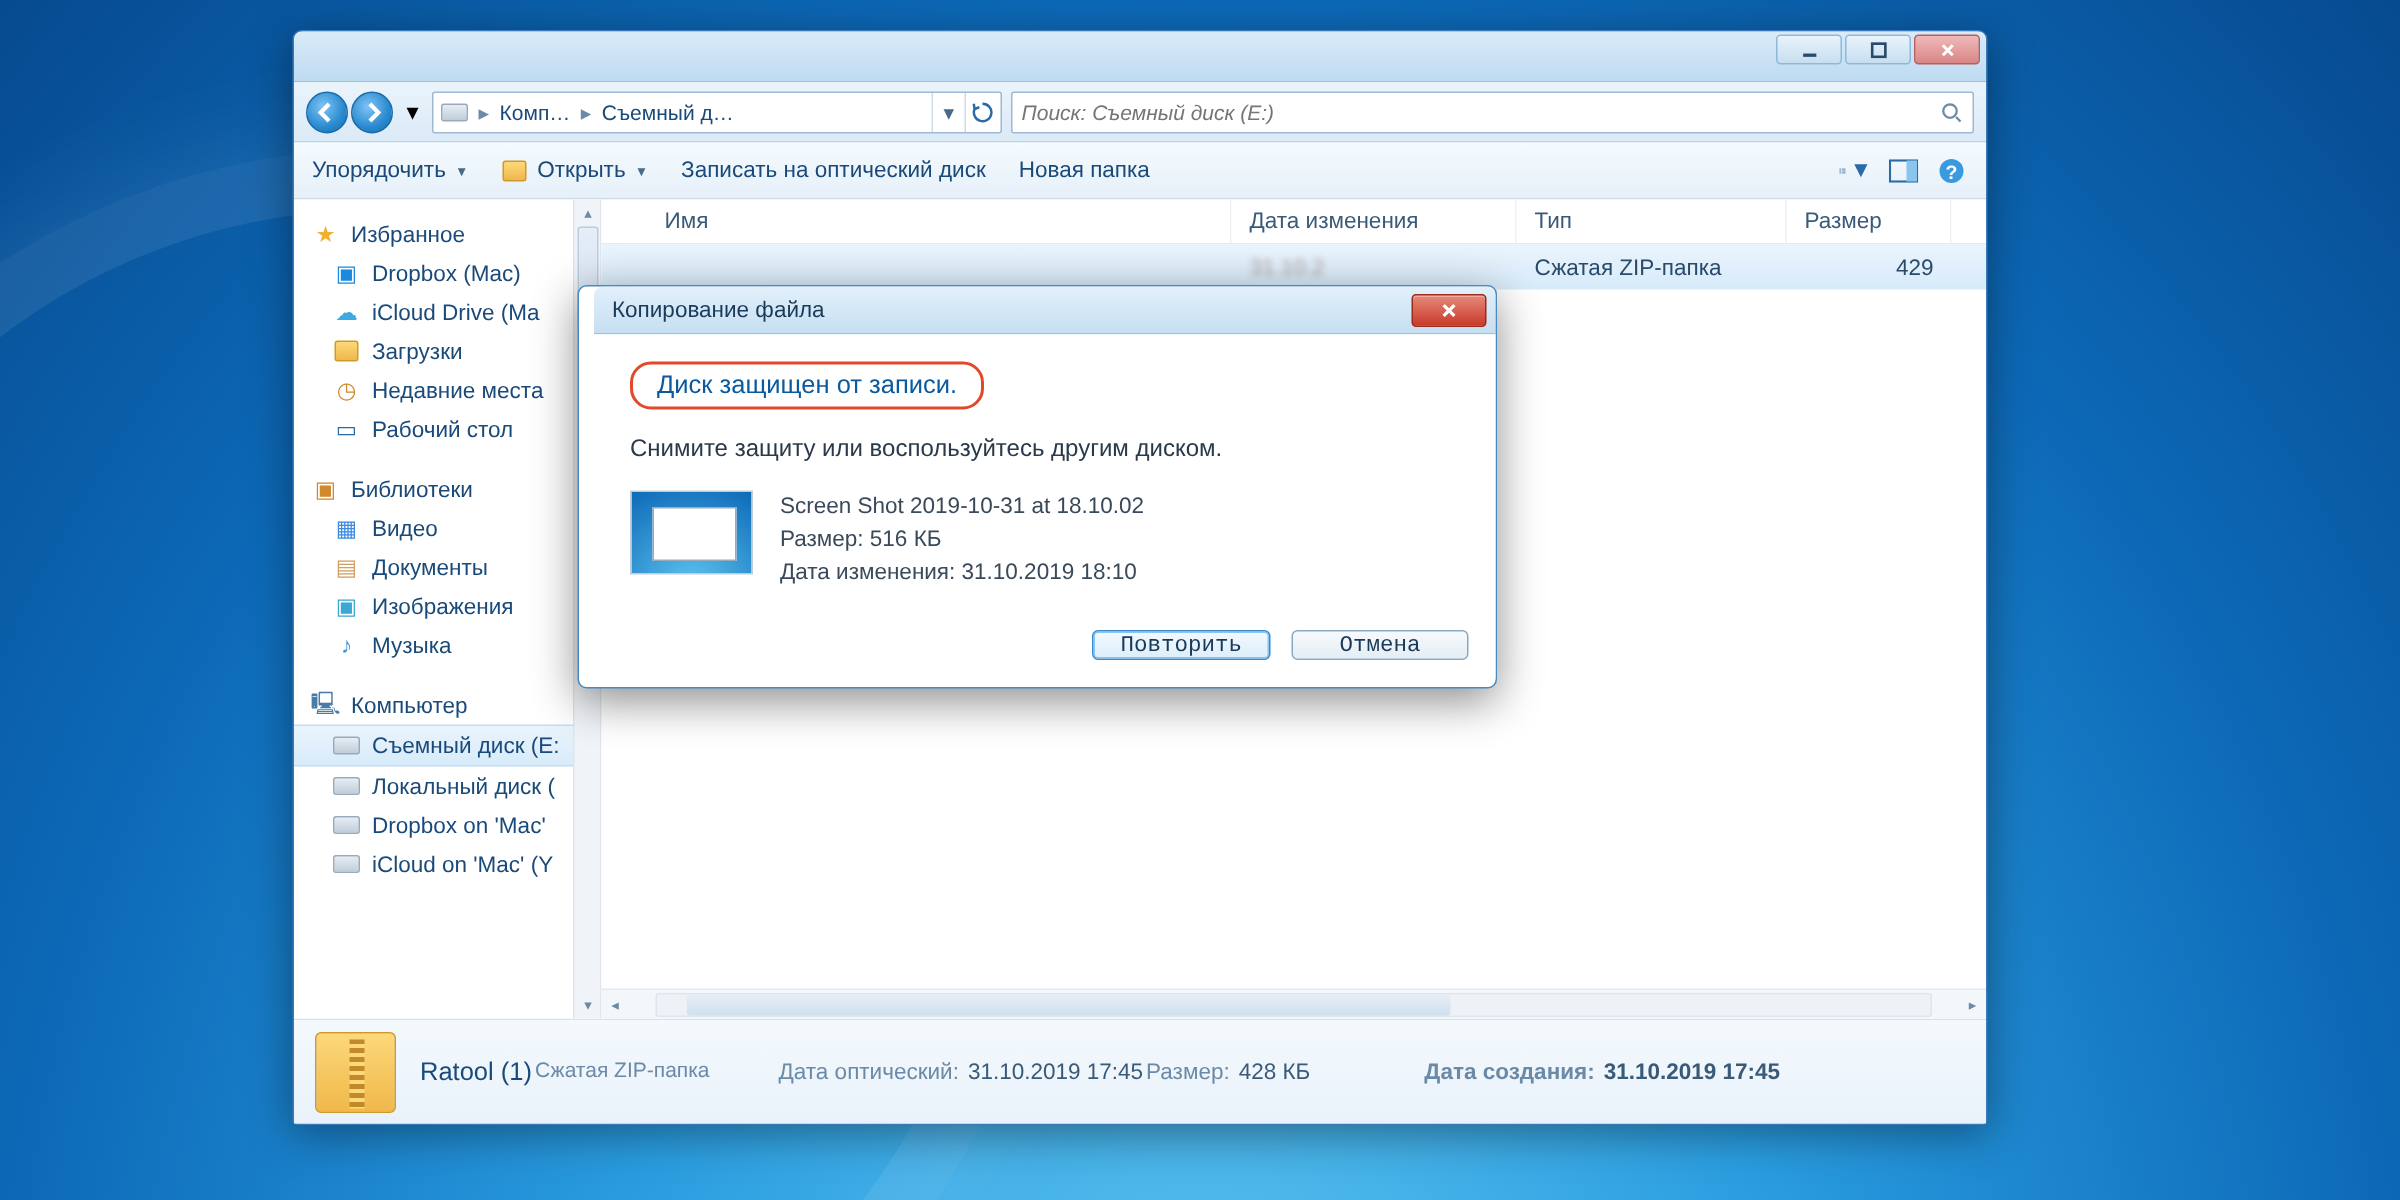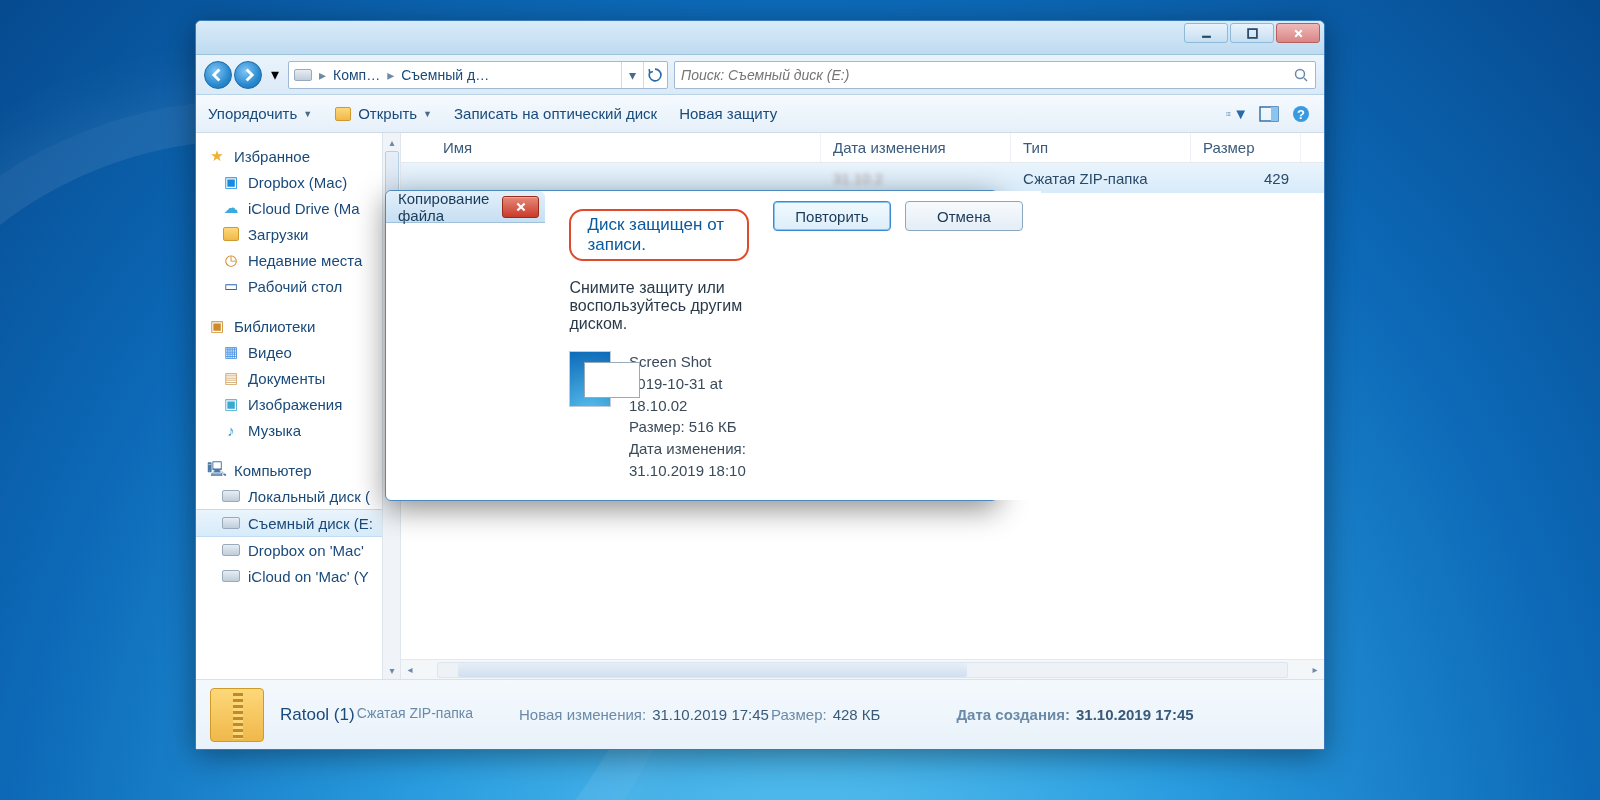--- a/index.html
+++ b/index.html
@@ -98,21 +98,21 @@
 .details-pane .dp-col{ display:flex; flex-direction:row; gap:2px;}
 .details-pane .dp-title{ color:#1a4a7a; font-size:17px;}
 .details-pane .dp-sub{ color:#6a8aa8; font-size:14px;}
 .details-pane .dp-kv{ display:flex; gap:6px; font-size:15px;}
 .details-pane .dp-kv .k{ color:#6a8aa8;}
 
 .dialog {
   position:absolute; top:190px; left:385px; width:613px;
   background:#fff; border:1px solid #4a8abf; border-radius:6px;
   box-shadow: 0 8px 30px rgba(0,0,0,0.45);
-  display:flex; flex-direction:row; z-index:10;
+  display:flex; flex-direction:column; z-index:10;padding-left:10px;
 }
 .dlg-title {
   height:32px; background:linear-gradient(#e2f0fb,#c6dff2); border-radius:6px 6px 0 0;
   display:flex; align-items:center; padding:0 6px 0 12px; font-size:15px; color:#1a3a5a;
   border-bottom:1px solid #9fc1da;
 }
 .dlg-title .dlg-close {
   margin-left:auto; width:50px; height:22px; border-radius:3px;
   background:linear-gradient(#e68a7a,#c83a2a); border:1px solid #9a2a1a;
   display:flex; align-items:center; justify-content:center; cursor:pointer; color:#fff;
@@ -131,22 +131,22 @@
   position:relative;
 }
 .dlg-thumb::after{
   content:""; position:absolute; top:10px; left:14px; width:54px; height:34px; background:#fff; border:1px solid #9ab;
 }
 .dlg-file-info { font-size:15px; color:#3a4a5a; line-height:1.45;}
 .dlg-buttons {
   padding: 10px 18px 18px 0; display:flex; justify-content:flex-end; gap:14px; background:#fff; border-radius:0 0 6px 6px;
 }
 .dlg-btn {
-  min-width:118px; height:30px; padding:0 18px; font-size:15px; color:#1a3a5a;
-  background:linear-gradient(#f7fafd,#e4edf5); border:1px solid #8aa8c2; border-radius:4px; cursor:pointer;
+  min-width:118px; height:20px; padding:0 18px; font-size:15px; color:#1a3a5a;
+  background:linear-gradient(#f7fafd,#e4edf5); border:1px solid #8aa8c2; border-radius:4px; cursor:pointer;font-family:Liberation Mono, monospace;
 }
 .dlg-btn.primary { border:1px solid #3a8acf; box-shadow: 0 0 0 1px #8ac5ef inset; background:linear-gradient(#f2f9fe,#dceefa);}
 
 .ico-star{ color:#f0b030;}
 .ico-folder{ width:16px;height:14px;background:linear-gradient(#fdd87a,#f0b84a);border-radius:2px;border:1px solid #d09a2a;}
 .ico-drive{ width:18px;height:12px;background:linear-gradient(#e6edf5,#c0cdd8);border:1px solid #9ab;border-radius:2px;}
 .ico-lib{ color:#d08a2a;}
 .blur-date{ filter: blur(2px); opacity:0.5; color:#7a4a3a;}
 .zip-icon {
   width:54px; height:54px; background:linear-gradient(#fdd87a,#f0b84a); border:1px solid #d09a2a; border-radius:4px; position:relative;
@@ -227,21 +227,21 @@
         <span class="sb-ico">
           <span class="ico-folder"></span>
         </span>
         <span>Открыть</span>
         <span class="dd">▼</span>
       </div>
     <div class="tbtn">
         <span>Записать на оптический диск</span>
       </div>
     <div class="tbtn">
-        <span>Новая защиту</span>
+        <span>Новая папка</span>
       </div>
     <div class="toolbar-right">
       <div class="tb-icon">
           <svg width="20" height="16" viewBox="0 0 20 16">
             <rect x="1" y="2" width="5" height="2" fill="#2a6aa8"></rect>
             <rect x="1" y="7" width="5" height="2" fill="#2a6aa8"></rect>
             <rect x="1" y="12" width="5" height="2" fill="#2a6aa8"></rect>
             <rect x="8" y="2" width="9" height="2" fill="#2a6aa8"></rect>
             <rect x="8" y="7" width="9" height="2" fill="#2a6aa8"></rect>
             <rect x="8" y="12" width="9" height="2" fill="#2a6aa8"></rect>
@@ -313,31 +313,31 @@
         <div class="sb-item">
             <span class="sb-ico" style="color:#3a9ad0">♪</span>
             <span>Музыка</span>
           </div>
       </div>
       <div class="sb-group">
         <div class="sb-item head">
             <span class="sb-ico" style="color:#4a7aa8">🖳</span>
             <span>Компьютер</span>
           </div>
-        <div class="sb-item">
-            <span class="sb-ico">
-              <span class="ico-drive"></span>
-            </span>
-            <span>Локальный диск (</span>
-          </div>
         <div class="sb-item selected">
             <span class="sb-ico">
               <span class="ico-drive"></span>
             </span>
             <span>Съемный диск (E:</span>
+          </div>
+        <div class="sb-item">
+            <span class="sb-ico">
+              <span class="ico-drive"></span>
+            </span>
+            <span>Локальный диск (</span>
           </div>
         <div class="sb-item">
             <span class="sb-ico">
               <span class="ico-drive"></span>
             </span>
             <span>Dropbox on 'Mac'</span>
           </div>
         <div class="sb-item">
             <span class="sb-ico">
               <span class="ico-drive"></span>
@@ -378,21 +378,21 @@
   </div>
 
   <div class="details-pane">
     <div class="zip-icon"></div>
     <div class="dp-col">
       <div class="dp-title">Ratool (1)</div>
       <div class="dp-sub">Сжатая ZIP-папка</div>
     </div>
     <div class="dp-col" style="margin-left:30px;">
       <div class="dp-kv">
-          <span class="k">Новая изменения:</span>
+          <span class="k">Дата оптический:</span>
           <span>31.10.2019 17:45</span>
         </div>
       <div class="dp-kv">
           <span class="k">Размер:</span>
           <span>428 КБ</span>
         </div>
     </div>
     <div class="dp-col" style="margin-left:60px;font-weight:bold;">
       <div class="dp-kv">
           <span class="k">Дата создания:</span>

